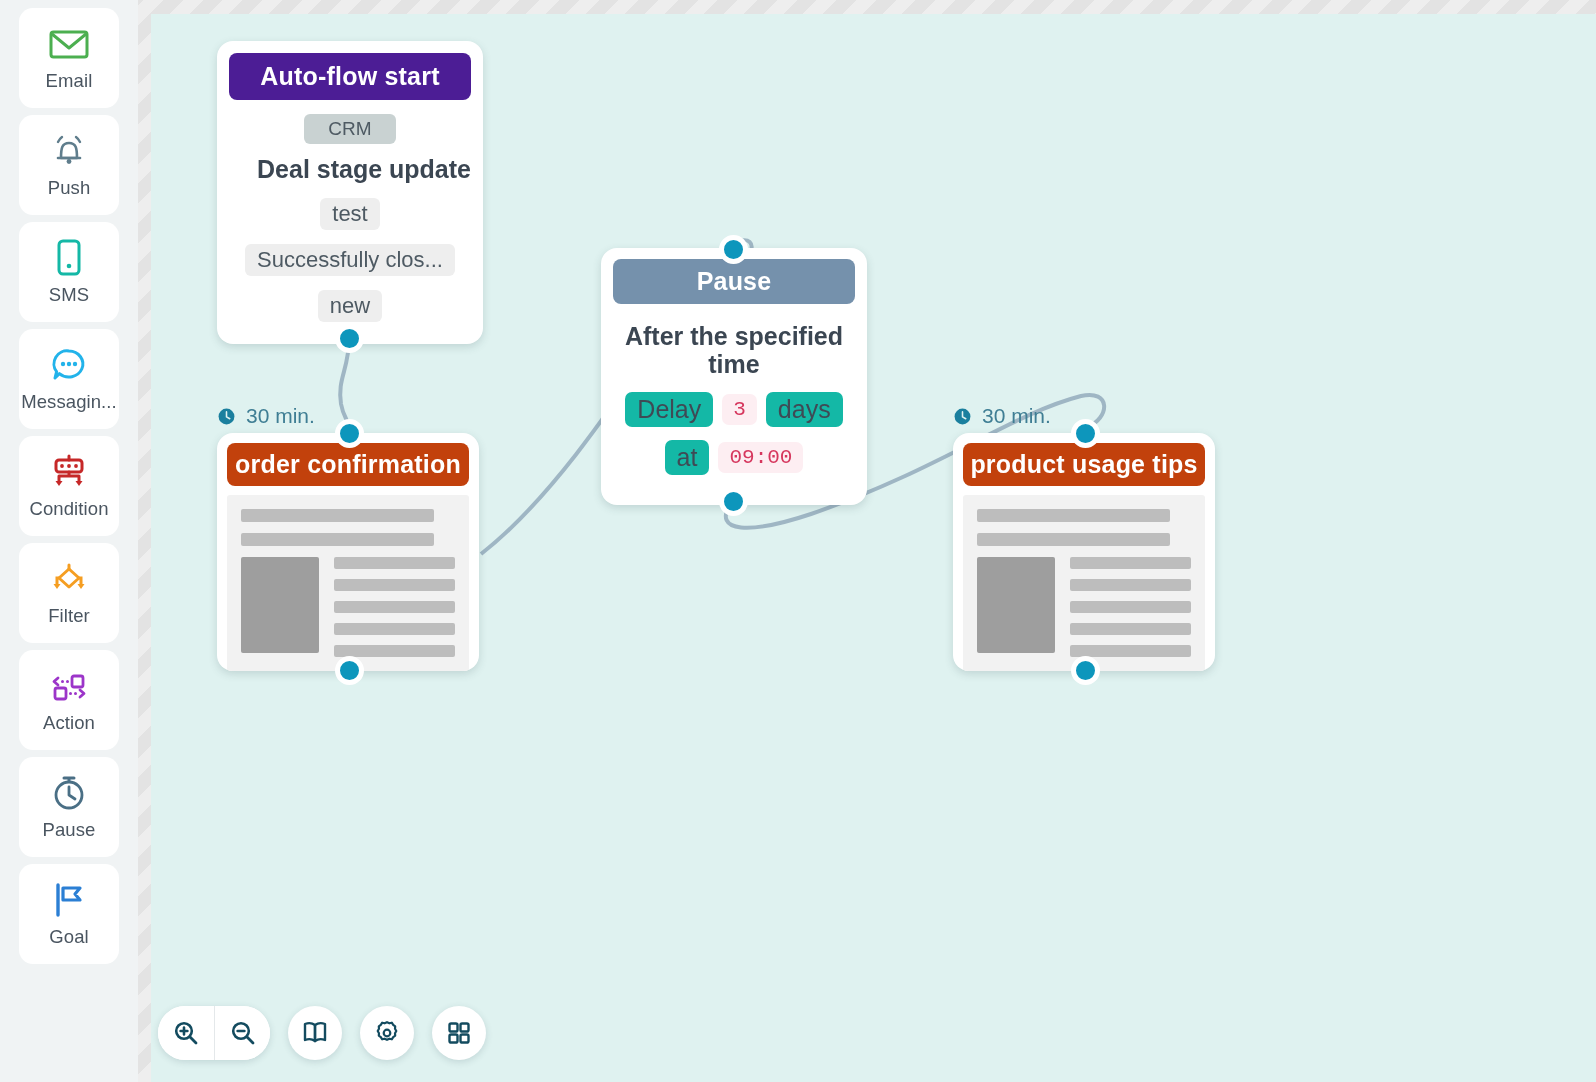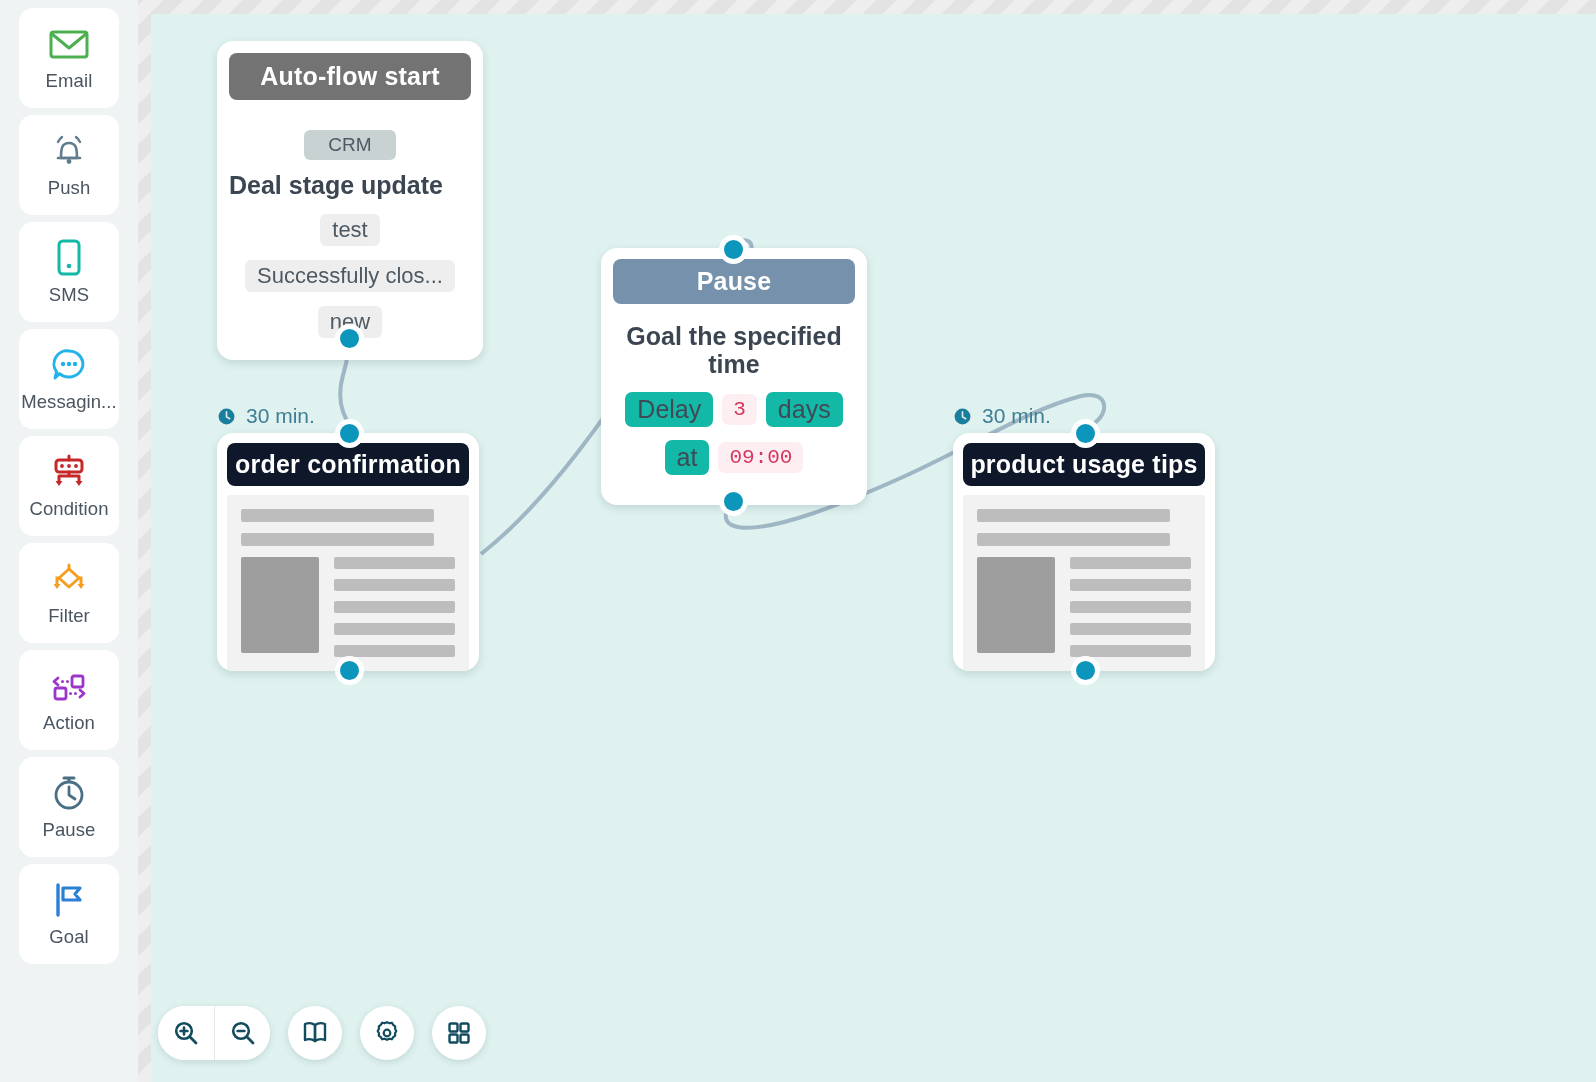--- a/index.html
+++ b/index.html
@@ -97,38 +97,38 @@
     color: #ffffff;
     font-weight: bold;
     text-align: center;
     border-radius: 8px;
     font-size: 25px;
     letter-spacing: .2px;
   }
 
   
   #node-trigger { left: 66px; top: 27px; width: 266px; padding: 12px 12px 22px; }
-  #node-trigger .node-header { background: #737373; padding: 9px 6px; }
+  #node-trigger .node-header { background: #4c1d95; padding: 9px 6px; }
   .chip-row { display: flex; justify-content: center; margin-top: 14px; }
   .chip {
     display: inline-block;
     background: #eeeeee;
     border-radius: 6px;
     padding: 3px 12px;
     font-size: 22px;
     color: #4e5a63;
     max-width: 232px;
     white-space: nowrap;
     overflow: hidden;
     text-overflow: ellipsis;
   }
-  .chip.dark { background: #c9d2d2; font-size: 19px; padding: 4px 24px; margin-top: 16px; }
+  .chip.dark { background: #c9d2d2; font-size: 19px; padding: 4px 24px; }
   .trigger-title {
     margin-top: 11px;
-    text-align: left;
+    text-align: right;
     font-size: 25px;
     font-weight: bold;
     color: #3b4652;
   }
 
   
   #node-pause { left: 450px; top: 234px; width: 266px; padding: 11px 12px 30px; }
   #node-pause .node-header { background: #7591ac; padding: 8px 6px; }
   .pause-sub {
     margin-top: 18px;
@@ -152,21 +152,21 @@
     color: #d6375e;
     font-family: "Liberation Mono", monospace;
     font-size: 21px;
     padding: 4px 11px;
   }
 
   
   .node-email { width: 262px; padding: 10px 10px 0; height: 238px; overflow: hidden; }
   #node-email-1 { left: 66px; top: 419px; }
   #node-email-2 { left: 802px; top: 419px; }
-  .node-email .node-header { background: #0f172a; padding: 7px 6px; }
+  .node-email .node-header { background: #c2410c; padding: 7px 6px; }
   .skeleton {
     margin-top: 9px;
     background: #f2f2f2;
     border-radius: 3px;
     padding: 14px 14px 0;
     height: 192px;
     overflow: hidden;
   }
   .sk-bar { background: #bdbdbd; border-radius: 2px; height: 13px; margin-bottom: 11px; }
   .sk-cols { display: flex; gap: 15px; margin-top: 4px; }
@@ -300,21 +300,21 @@
           </div>
         </div>
 
       </div>
     </div>
     <div class="port" style="left:184px; top:405px;"></div>
     <div class="port" style="left:184px; top:642px;"></div>
 
     <div class="node" id="node-pause">
       <div class="node-header">Pause</div>
-      <div class="pause-sub">Goal the specified time</div>
+      <div class="pause-sub">After the specified time</div>
       <div class="pause-row">
         <span class="pill">Delay</span>
         <span class="pill num">3</span>
         <span class="pill">days</span>
       </div>
       <div class="pause-row">
         <span class="pill">at</span>
         <span class="pill num">09:00</span>
       </div>
     </div>

